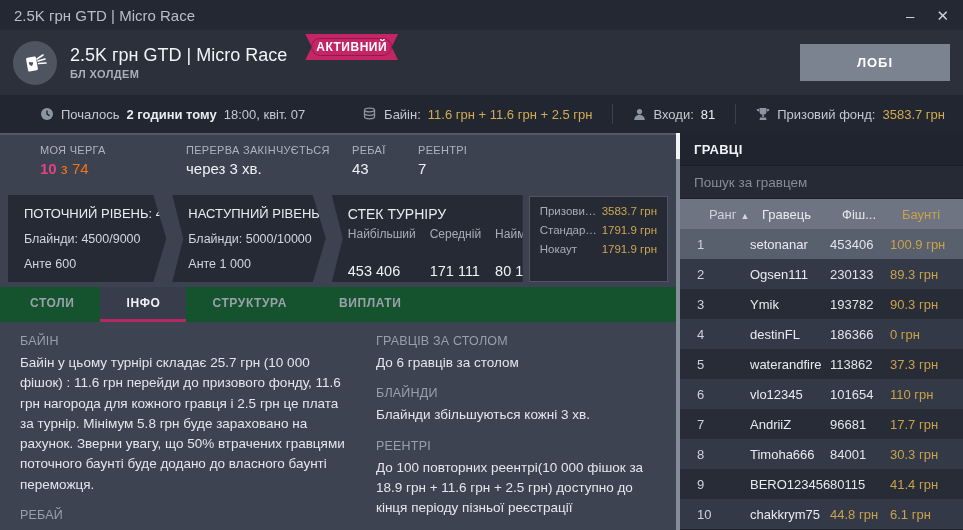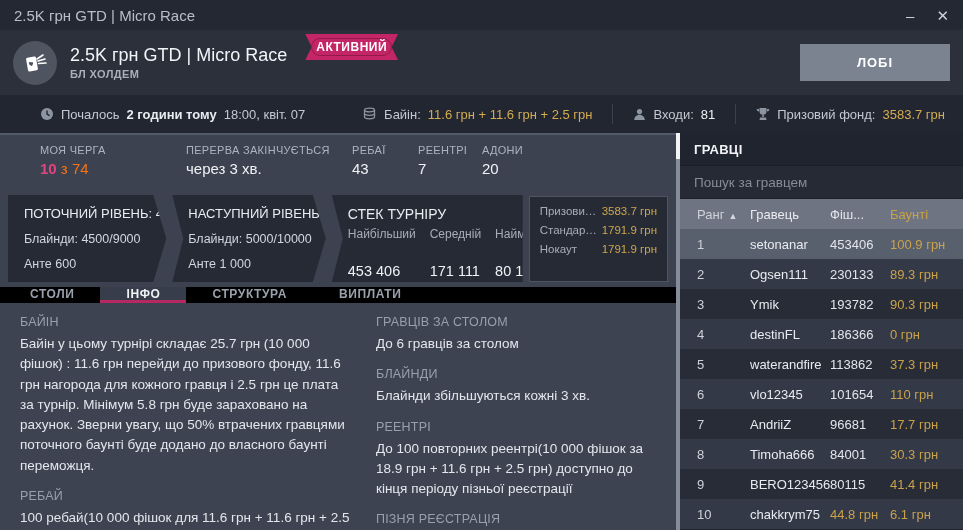--- a/index.html
+++ b/index.html
@@ -73,21 +73,21 @@
   .stack-col { display:flex; flex-direction:column; gap:22px; }
   .stack-lab { color:#a6adb9; font-size:12px; }
   .stack-val { color:#f0f2f6; font-size:14.5px; }
   .prize-box { flex:1; background:#262a35; border:1px solid #4d5462; margin-top:1px;
                padding:8px 10px; display:flex; flex-direction:column; gap:7px; }
   .prize-row { display:flex; justify-content:space-between; font-size:11.5px; white-space:nowrap; }
   .prize-lab { color:#a6adb9; overflow:hidden; text-overflow:ellipsis; max-width:62px; }
   .prize-val { color:#cda74f; }
 
   
-  .tabbar { height:16px; background:#000000; display:flex; padding-left:4px; flex:0 0 auto; }
+  .tabbar { height:35px; background:#14532d; display:flex; padding-left:4px; flex:0 0 auto; }
   .tab { padding:0 26px; display:flex; align-items:center; color:#9aa1ac;
          font-size:12px; font-weight:bold; letter-spacing:.6px; border-bottom:3px solid transparent; }
   .tab.active { background:#383d4b; color:#f0f2f6; border-bottom:3px solid #b52861; }
 
   
   .content { flex:1; background:#3d4350; display:flex; padding:12px 10px 0 20px;
              overflow:hidden; min-height:0; }
   .col-a { flex:0 0 330px; margin-right:26px; }
   .col-b { flex:1; min-width:0; }
   .sec { margin-bottom:13px; }
@@ -101,21 +101,21 @@
   .rp-title { height:33px; display:flex; align-items:center; padding-left:14px;
               color:#f0f2f6; font-size:13px; font-weight:bold; letter-spacing:.3px;
               border-bottom:1px solid #1a1e26; flex:0 0 auto; }
   .rp-search { height:33px; background:#262a34; display:flex; align-items:center;
                border-bottom:1px solid #1a1e26; flex:0 0 auto; }
   .rp-search input { width:100%; height:100%; background:transparent; border:none;
                      outline:none; color:#dfe3e9; font-family:inherit; font-size:13.5px;
                      padding-left:14px; }
   .rp-search input::placeholder { color:#848c99; }
   .thead { height:30px; background:#6e7482; display:flex; align-items:center;
-           color:#f2f4f6; font-size:13px; flex:0 0 auto; }
+           color:#f2f4f6; font-size:13px; flex:0 0 auto;padding-left:12px; }
   .prow { height:30px; display:flex; align-items:center; font-size:13px; flex:0 0 auto; }
   .prow:nth-child(odd) { background:#272c37; }
   .prow:nth-child(even) { background:#333946; }
   .prow.hl { background:#585f6d; }
   .c-rank { flex:0 0 70px; padding-left:17px; color:#ced2da; }
   .c-name { flex:0 0 80px; color:#e8ebef; overflow:hidden; white-space:nowrap; }
   .c-chips { flex:0 0 60px; color:#e2e5eb; overflow:hidden; white-space:nowrap; }
   .c-bounty { flex:1; color:#c9a24b; overflow:hidden; white-space:nowrap; }
   .gold { color:#c9a24b !important; }
   .sort-arrow { font-size:9px; color:#d4d8de; margin-left:4px; }
@@ -215,24 +215,20 @@
           <span class="stat-label">ПЕРЕРВА ЗАКІНЧУЄТЬСЯ</span>
           <span class="stat-value">через 3 хв.</span>
         </div>
         <div class="stat s-rebuy">
           <span class="stat-label">РЕБАЇ</span>
           <span class="stat-value">43</span>
         </div>
         <div class="stat s-reentry">
           <span class="stat-label">РЕЕНТРІ</span>
           <span class="stat-value">7</span>
-        </div>
-        <div class="stat">
-          <span class="stat-label">АДОНИ</span>
-          <span class="stat-value">20</span>
         </div>
       </div>
 
       <div class="levels">
         <div class="lv lv-cur">
           <div class="lv-title">ПОТОЧНИЙ РІВЕНЬ: 43</div>
           <div class="lv-line">Блайнди: 4500/9000</div>
           <div class="lv-line">Анте 600</div>
         </div>
         <div class="lv lv-next">

